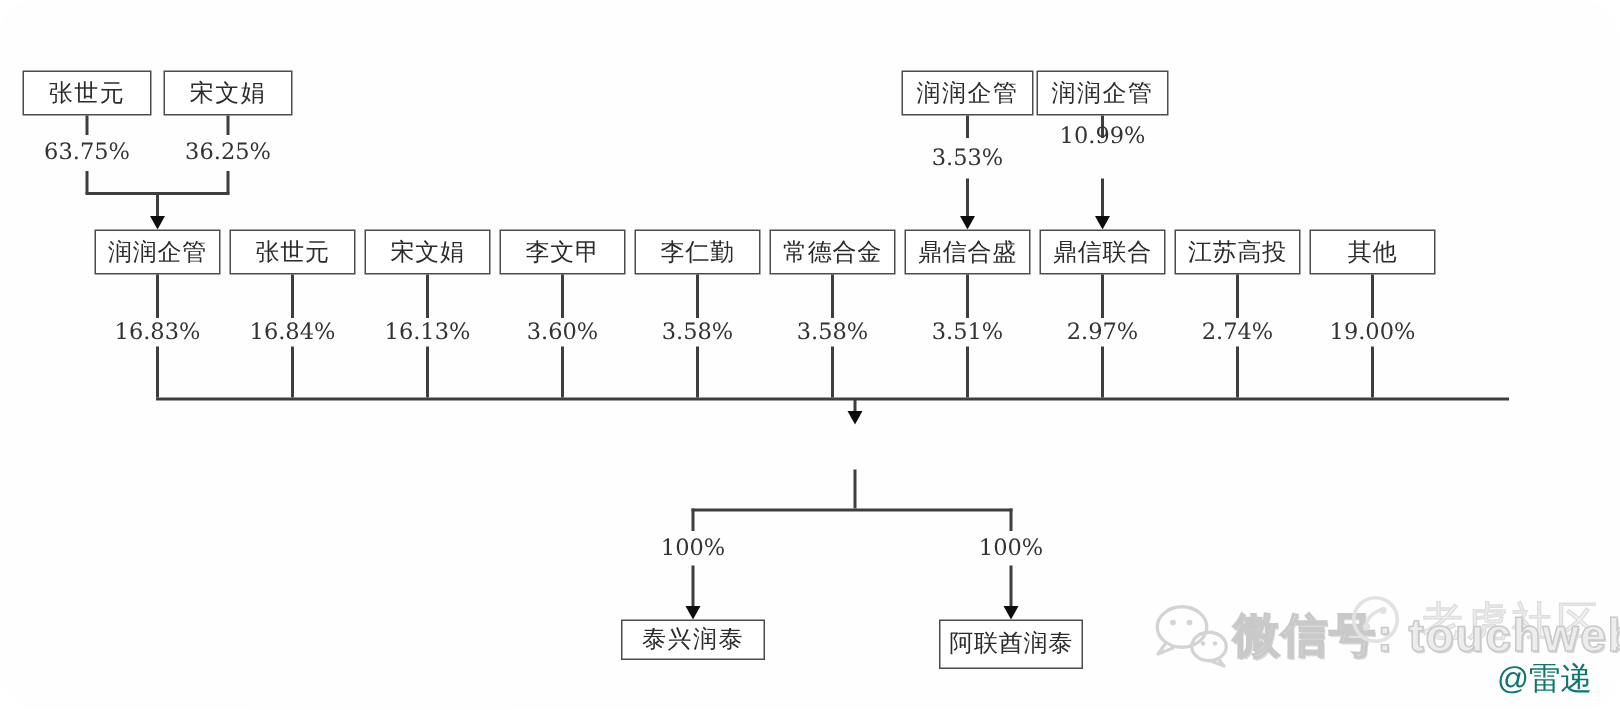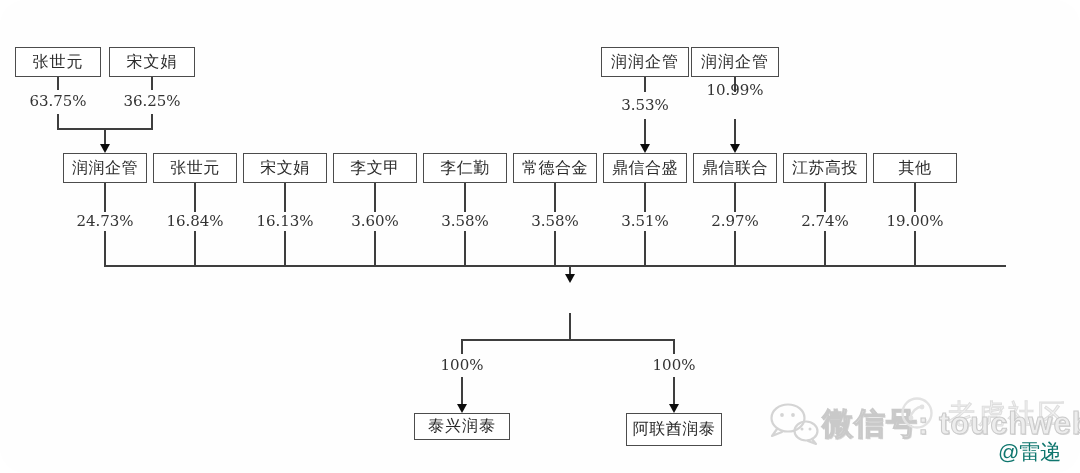--- a/index.html
+++ b/index.html
@@ -57,21 +57,21 @@
   <div class="pct" style="left:735px;top:81px;">10.99%</div>
   <div class="vline" style="left:644px;top:119px;height:26px;"></div>
   <div class="vline" style="left:734px;top:119px;height:26px;"></div>
   <div class="ah" style="left:645px;top:144px;"></div>
   <div class="ah" style="left:735px;top:144px;"></div>
 
   <div class="row2">
     <div class="cell">
       <div class="node">润润企管</div>
       <div class="t1"></div>
-      <div class="p2">24.73%</div>
+      <div class="p2">16.83%</div>
       <div class="t2"></div>
     </div>
     <div class="cell">
       <div class="node">张世元</div>
       <div class="t1"></div>
       <div class="p2">16.84%</div>
       <div class="t2"></div>
     </div>
     <div class="cell">
       <div class="node">宋文娟</div>

